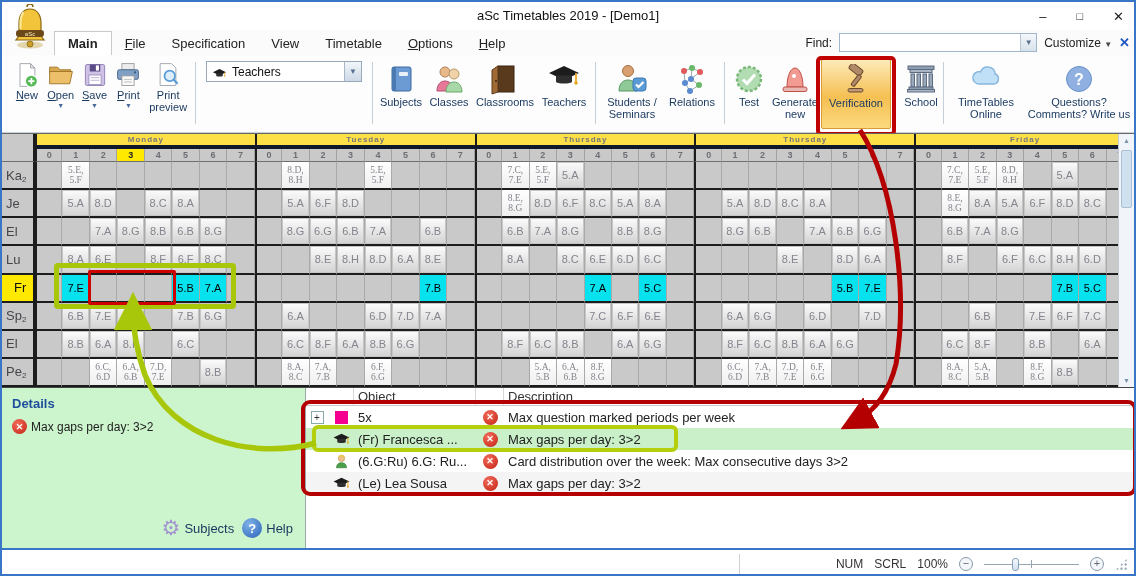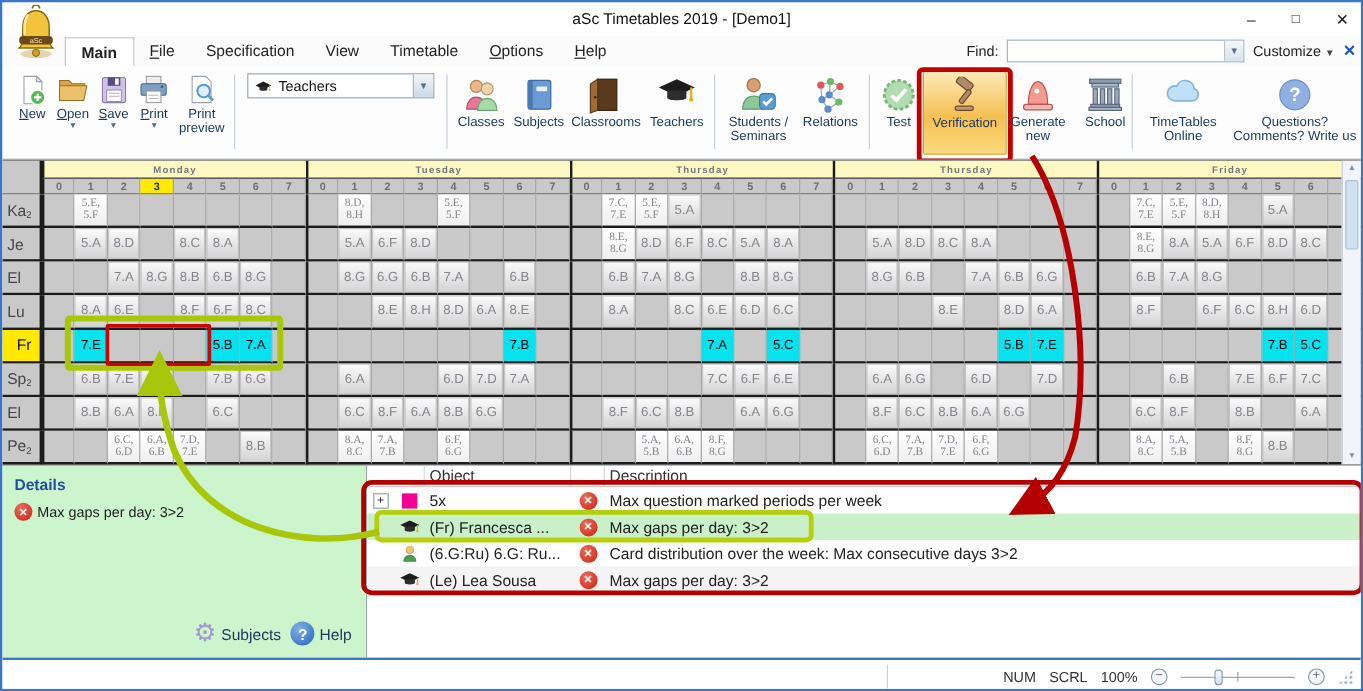--- a/index.html
+++ b/index.html
@@ -36,21 +36,21 @@
   #combo .ic{width:15px;height:12px;}
   #combo .dd{position:absolute;right:0;top:0;width:17px;height:100%;background:linear-gradient(#f2f6fa,#ccd9e6);border-left:1px solid #a8b8c8;color:#55708e;font-size:8px;text-align:center;line-height:19px;}
   .tbtn-lg{position:relative;display:flex;flex-direction:column;align-items:center;padding-top:4px;height:70px;flex:none;}
   .tbtn-lg .ic{width:32px;height:32px;}
   .tbtn-lg .lbl{font-size:11px;color:#17375e;text-align:center;line-height:12px;margin-top:1px;}
   .tbtn-lg.hl{background:linear-gradient(#fdeab8,#f5bf52 55%,#fbda7e);border:1px solid #d89c30;border-radius:2px;}
   .annbox{position:absolute;left:-6px;top:-4px;right:-6px;bottom:-8px;border:4px solid #c00000;border-radius:5px;pointer-events:none;}
   
   #grid{position:absolute;left:0;top:131px;width:100%;height:254px;display:grid;grid-template-columns:33px repeat(40,1fr);grid-template-rows:15px 13px repeat(8,1fr);background:#c9c9c9;border-top:1px solid #666;}
   .corner{grid-column:1;grid-row:1 / span 2;background:#c9c9c9;border-right:2px solid #1c1c1c;border-bottom:1px solid #6f6f6f;}
-  .dayhdr{background:#fef9c3;color:#75767c;font-weight:bold;font-size:8px;letter-spacing:1px;display:flex;align-items:center;justify-content:center;border-bottom:1px solid #0f172a;border-left:2px solid #1c1c1c;}
+  .dayhdr{background:#fde047;color:#75767c;font-weight:bold;font-size:8px;letter-spacing:1px;display:flex;align-items:center;justify-content:center;border-bottom:4px solid #0f172a;border-left:2px solid #1c1c1c;}
   .hour{font-size:9px;font-weight:bold;color:#6d6e73;background:#c9c9c9;display:flex;align-items:center;justify-content:center;border-right:1px solid #a2a2a2;border-bottom:1px solid #6f6f6f;}
   .hour.hl{background:#ffe900;color:#222;}
   .rowlabel{background:#c9c9c9;color:#44464a;font-size:13px;display:flex;align-items:center;padding-left:4px;border-right:2px solid #1c1c1c;border-bottom:2px solid #1c1c1c;}
   .rowlabel sub{font-size:8px;margin-top:8px;}
   .rowlabel.hl{background:#ffe900;color:#111;padding-left:12px;}
   .c{position:relative;font-size:11px;color:#84858d;display:flex;align-items:center;justify-content:center;text-align:center;border-right:1px solid #a9a9a9;border-bottom:2px solid #1c1c1c;background:#c9c9c9;}
   .c.filled{background:linear-gradient(#fcfcfc,#d2d2d2);box-shadow:inset 0 0 0 1px #c6c6c6;}
   .c.multi{font-size:9.5px;line-height:10px;background:linear-gradient(#ffffff,#efefef);font-family:Liberation Serif, serif;}
   .c.cyan{background:#06e3ee;color:#000;box-shadow:none;}
   .day-start{border-left:2px solid #1c1c1c;}
@@ -117,21 +117,21 @@
       <path d="M20 5 C13 5 9 11 9 19 L9 29 C9 33 7 35 6 36 L34 36 C33 35 31 33 31 29 L31 19 C31 11 27 5 20 5 Z" fill="#f2c43c" stroke="#8a6510" stroke-width="1.2"></path>
       <path d="M13 9 C11 12 10.5 15 10.5 19 L10.5 24" stroke="#fbe89a" stroke-width="2.2" fill="none" stroke-linecap="round"></path>
       <rect x="6" y="26" width="28" height="7" rx="3.2" fill="#6a4818"></rect>
       <text x="20" y="31.6" font-size="6" fill="#ffeebb" text-anchor="middle">aSc</text>
       <circle cx="20" cy="40" r="3" fill="#caa028" stroke="#8a6510" stroke-width="0.8"></circle>
       <path d="M17 3 a3 3 0 0 1 6 0" stroke="#8a6510" stroke-width="1.5" fill="none"></path>
     </svg>
   </div>
 
   <div id="menubar">
-    <div id="menutabs" style="display:flex;margin-top:48px;">
+    <div id="menutabs" style="display:flex;align-items:flex-end;margin-top:48px;">
         <span class="mtab active">Main</span>
         <span class="mtab"><u>F</u>ile</span>
         <span class="mtab">Specification</span>
         <span class="mtab">View</span>
         <span class="mtab">Timetable</span>
         <span class="mtab"><u>O</u>ptions</span>
         <span class="mtab"><u>H</u>elp</span>
       </div>
     <div id="findwrap">
       <span id="findlabel">Find:</span>
@@ -198,34 +198,34 @@
             <path d="M9 11.5 v5 c0 2.4 14 2.4 14 0 v-5" fill="#2e2e2e"></path>
             <path d="M27 9 v7" stroke="#e8a820" stroke-width="1.6"></path>
             <circle cx="27" cy="17" r="1.6" fill="#e8a820"></circle>
           </svg></span>
         <span class="val">Teachers</span>
         <span class="dd">▼</span>
       </div>
       <div class="vsep"></div>
       <div class="tbtn-lg" style="width: 48px;">
         <span class="ic"><svg viewBox="0 0 32 32">
+            <rect x="7" y="4" width="19" height="24" rx="2" fill="#6b9bd2" stroke="#3a6aa0"></rect>
+            <rect x="7" y="4" width="4" height="24" fill="#4a7ab2"></rect>
+            <rect x="14" y="9" width="9" height="4" rx="1" fill="#fff" opacity="0.85"></rect>
+          </svg></span>
+        <span class="lbl">Subjects</span>
+      </div>
+      <div class="tbtn-lg" style="width: 48px;">
+        <span class="ic"><svg viewBox="0 0 32 32">
             <circle cx="12" cy="9" r="5" fill="#e8b88a" stroke="#b08050"></circle>
             <path d="M4 28 c0-7 4-10 8-10 c4 0 8 3 8 10 z" fill="#e87898" stroke="#b05070"></path>
             <circle cx="21" cy="11" r="5" fill="#f0d2a8" stroke="#b89868"></circle>
             <path d="M13 29 c0-7 4-10 8-10 c4 0 8 3 8 10 z" fill="#a8d8a8" stroke="#68a868"></path>
           </svg></span>
         <span class="lbl">Classes</span>
-      </div>
-      <div class="tbtn-lg" style="width: 48px;">
-        <span class="ic"><svg viewBox="0 0 32 32">
-            <rect x="7" y="4" width="19" height="24" rx="2" fill="#6b9bd2" stroke="#3a6aa0"></rect>
-            <rect x="7" y="4" width="4" height="24" fill="#4a7ab2"></rect>
-            <rect x="14" y="9" width="9" height="4" rx="1" fill="#fff" opacity="0.85"></rect>
-          </svg></span>
-        <span class="lbl">Subjects</span>
       </div>
       <div class="tbtn-lg" style="width: 64px;">
         <span class="ic"><svg viewBox="0 0 32 32">
             <rect x="9" y="3" width="16" height="26" fill="#5a3a1c" stroke="#3a2410"></rect>
             <path d="M9 3 L3 7 L3 31 L9 29 Z" fill="#a06a34" stroke="#5a3a1c"></path>
             <circle cx="7" cy="18" r="1" fill="#38220e"></circle>
           </svg></span>
         <span class="lbl">Classrooms</span>
       </div>
       <div class="tbtn-lg" style="width: 54px;">
@@ -261,38 +261,38 @@
         <span class="lbl">Relations</span>
       </div>
       <div class="vsep"></div>
       <div class="tbtn-lg" style="width: 40px;">
         <span class="ic"><svg viewBox="0 0 32 32">
             <circle cx="16" cy="16" r="12" fill="#b2dcb2" stroke="#7ab87a" stroke-width="2.5" stroke-dasharray="3 2"></circle>
             <path d="M10 16.5 l4 4 l8-9" stroke="#fff" stroke-width="3" fill="none"></path>
           </svg></span>
         <span class="lbl">Test</span>
       </div>
+      <div class="tbtn-lg" style="width: 52px;">
+        <span class="ic"><svg viewBox="0 0 32 32">
+            <path d="M8 24 C8 12 12 5 16 5 C20 5 24 12 24 24 Z" fill="#f29b93" stroke="#c05048"></path>
+            <circle cx="15" cy="13" r="2" fill="#fff"></circle>
+            <rect x="4" y="24" width="24" height="4.5" rx="2" fill="#eab8b2" stroke="#c05048"></rect>
+          </svg></span>
+        <span class="lbl">Generate new</span>
+      </div>
       <div class="tbtn-lg hl" style="width: 70px;">
         <span class="ic"><svg viewBox="0 0 32 32">
             <g fill="#b08968" stroke="#6a4a2a">
               <rect x="9" y="2" width="14" height="7" rx="2" transform="rotate(38 16 5.5)"></rect>
               <rect x="14.3" y="10" width="4" height="13" rx="1.5" transform="rotate(38 16.3 16.5)"></rect>
               <rect x="8" y="24.5" width="15" height="3.5" rx="1.7" fill="#c09878"></rect>
             </g>
           </svg></span>
         <span class="lbl">Verification</span>
         <div class="annbox"></div>
-      </div>
-      <div class="tbtn-lg" style="width: 52px;">
-        <span class="ic"><svg viewBox="0 0 32 32">
-            <path d="M8 24 C8 12 12 5 16 5 C20 5 24 12 24 24 Z" fill="#f29b93" stroke="#c05048"></path>
-            <circle cx="15" cy="13" r="2" fill="#fff"></circle>
-            <rect x="4" y="24" width="24" height="4.5" rx="2" fill="#eab8b2" stroke="#c05048"></rect>
-          </svg></span>
-        <span class="lbl">Generate new</span>
       </div>
       <div class="tbtn-lg" style="width: 48px; padding-left: 12px;">
         <span class="ic"><svg viewBox="0 0 32 32">
             <rect x="3" y="3" width="26" height="3.5" fill="#8e9cb0" stroke="#5c6b80"></rect>
             <rect x="5" y="6.5" width="22" height="3" fill="#aab6c6" stroke="#5c6b80"></rect>
             <g fill="#9aa8bb" stroke="#5c6b80">
               <rect x="6" y="11" width="3.5" height="13"></rect>
               <rect x="12" y="11" width="3.5" height="13"></rect>
               <rect x="18" y="11" width="3.5" height="13"></rect>
               <rect x="24" y="11" width="3.5" height="13"></rect>

